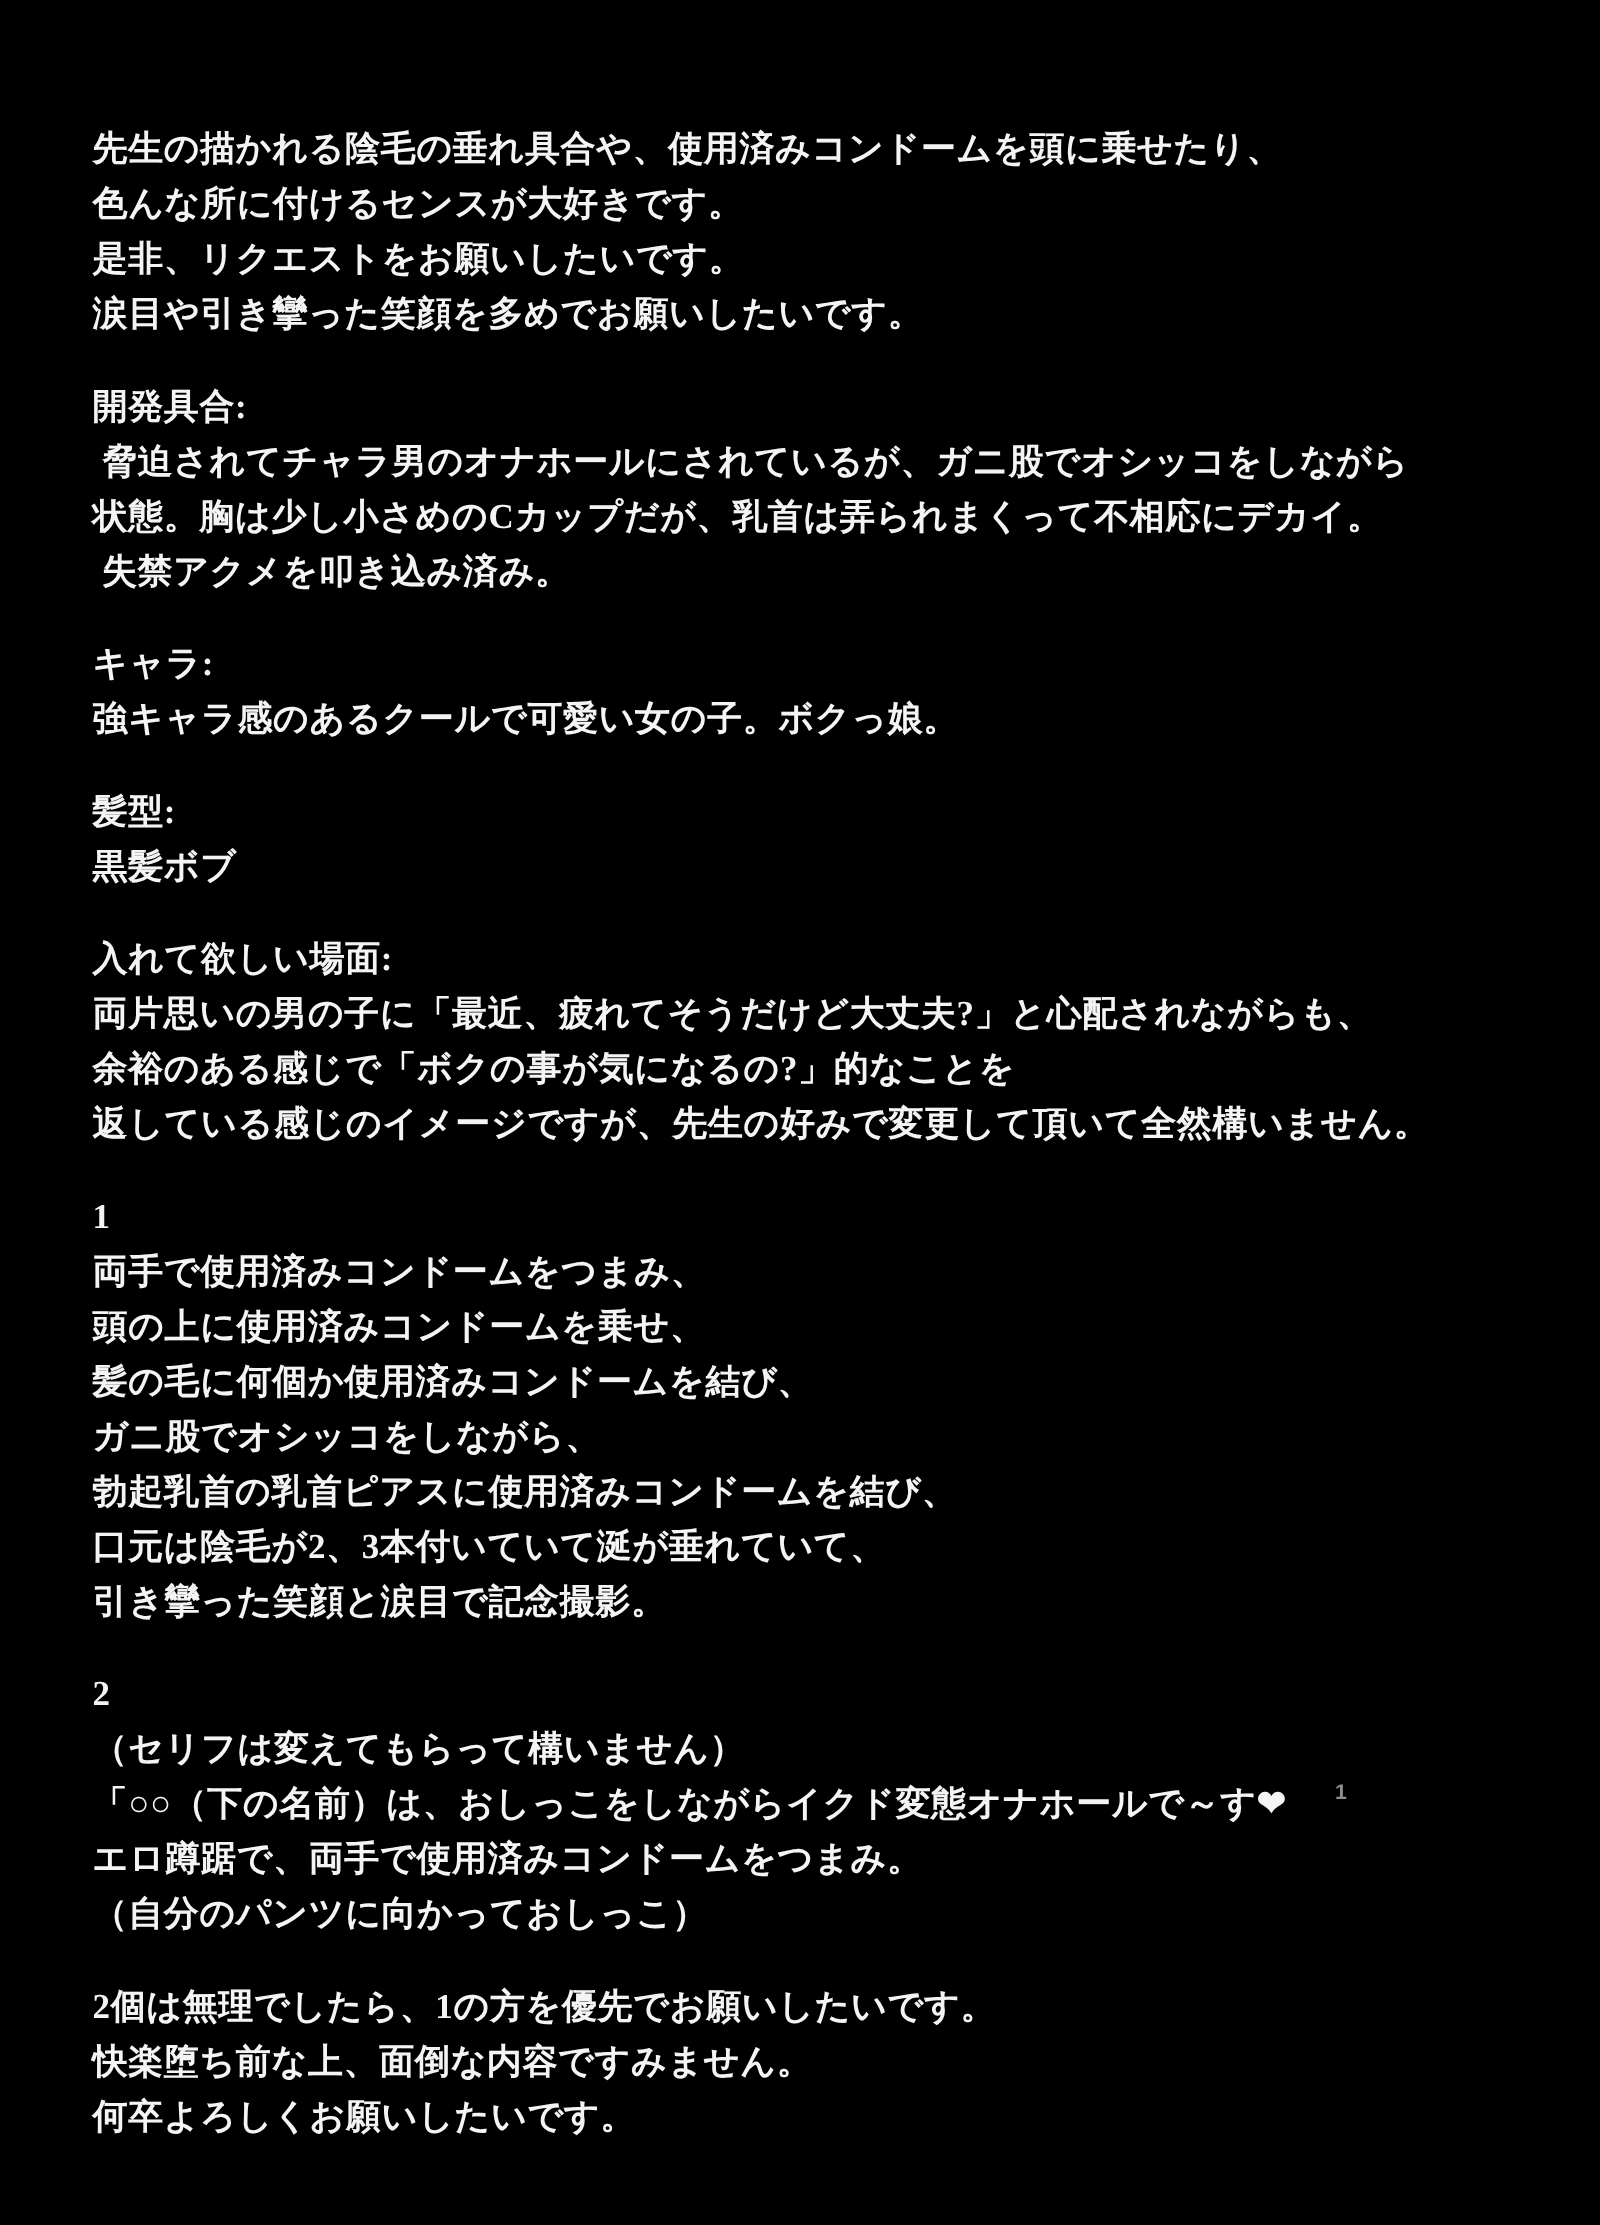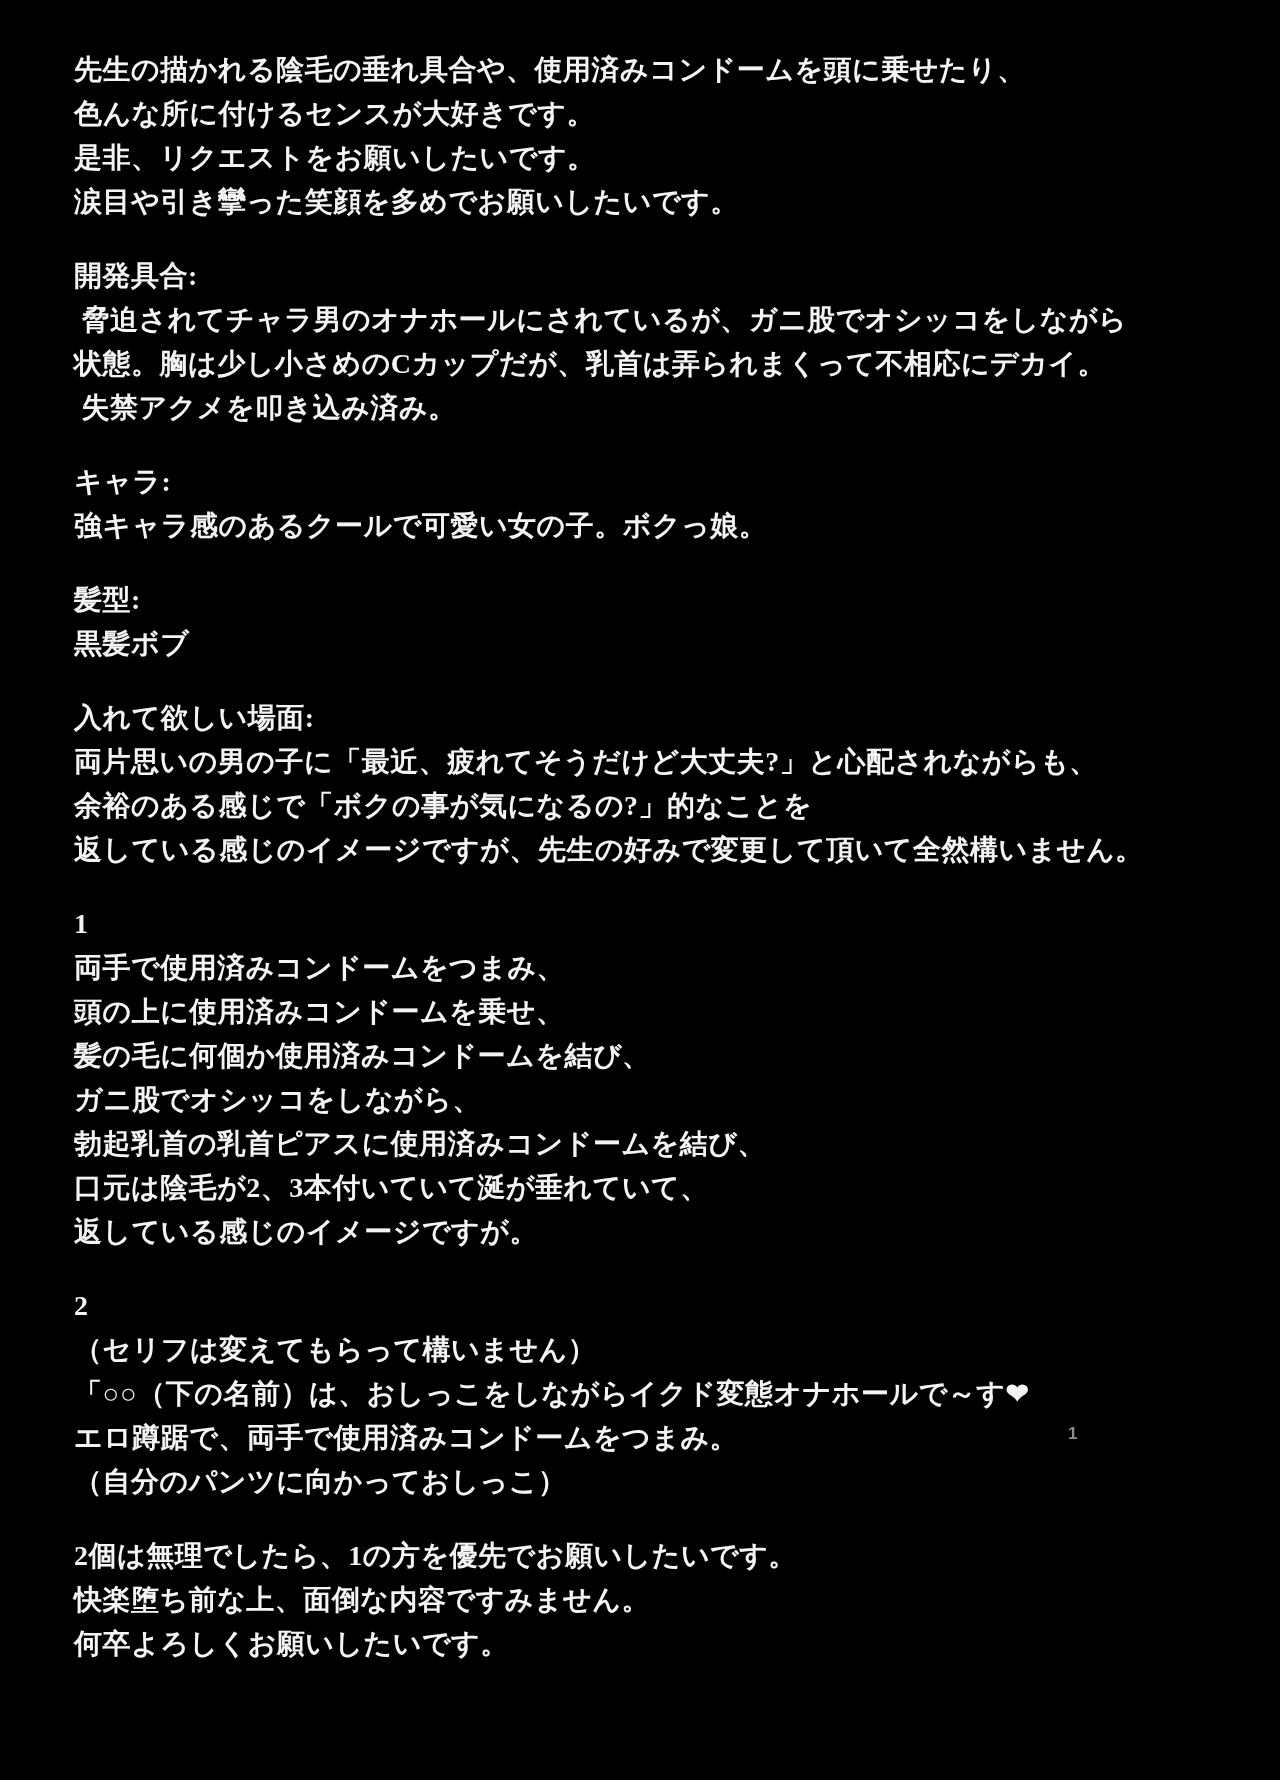--- a/index.html
+++ b/index.html
@@ -13,21 +13,21 @@
     overflow: hidden;
   }
   .page {
     position: relative;
     width: 1280px;
     height: 1780px;
     background: #000000;
   }
   .content {
     box-sizing: border-box;
-    padding: 48px 55px 0 74px;
+    padding: 98px 55px 0 74px;
     font-family: "Liberation Serif", "DejaVu Serif", serif;
     font-weight: bold;
     font-size: 28px;
     line-height: 44px;
     color: #f4f4f4;
     letter-spacing: 0.5px;
     -webkit-font-smoothing: antialiased;
   }
   .paragraph {
     margin: 0 0 30px 0;
@@ -78,21 +78,21 @@
         <div class="line">返している感じのイメージですが、先生の好みで変更して頂いて全然構いません。</div>
       </div>
       <div class="paragraph">
         <div class="line">1</div>
         <div class="line">両手で使用済みコンドームをつまみ、</div>
         <div class="line">頭の上に使用済みコンドームを乗せ、</div>
         <div class="line">髪の毛に何個か使用済みコンドームを結び、</div>
         <div class="line">ガニ股でオシッコをしながら、</div>
         <div class="line">勃起乳首の乳首ピアスに使用済みコンドームを結び、</div>
         <div class="line">口元は陰毛が2、3本付いていて涎が垂れていて、</div>
-        <div class="line">返している感じのイメージですが。</div>
+        <div class="line">引き攣った笑顔と涙目で記念撮影。</div>
       </div>
       <div class="paragraph">
         <div class="line">2</div>
         <div class="line">（セリフは変えてもらって構いません）</div>
         <div class="line">「○○（下の名前）は、おしっこをしながらイクド変態オナホールで～す❤</div>
         <div class="line">エロ蹲踞で、両手で使用済みコンドームをつまみ。</div>
         <div class="line">（自分のパンツに向かっておしっこ）</div>
       </div>
       <div class="paragraph">
         <div class="line">2個は無理でしたら、1の方を優先でお願いしたいです。</div>

